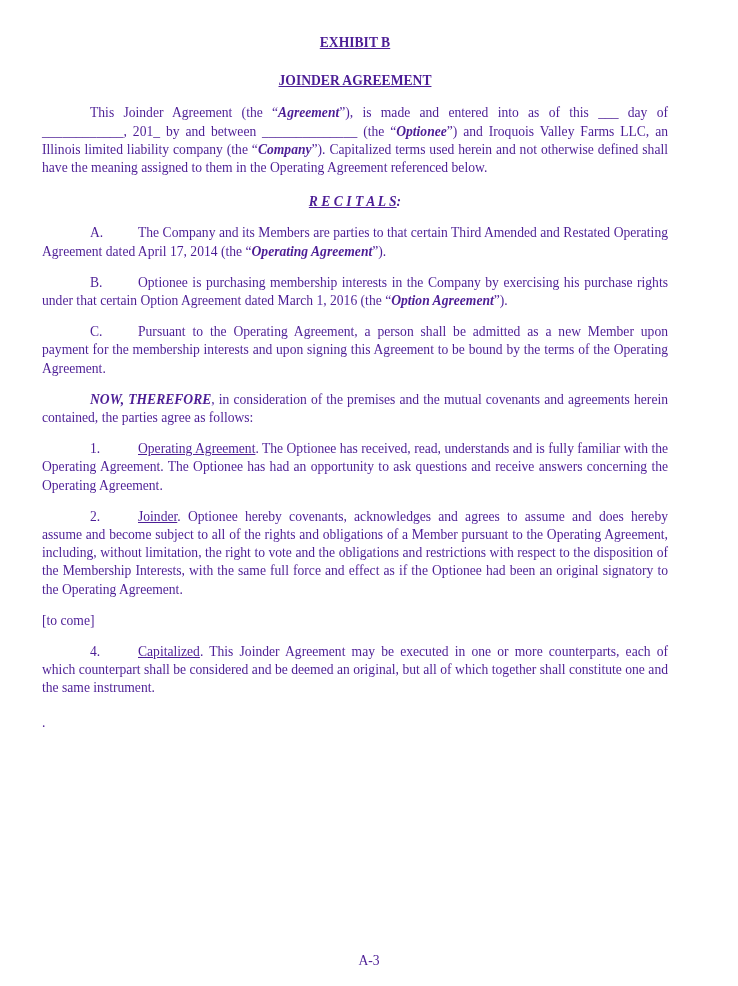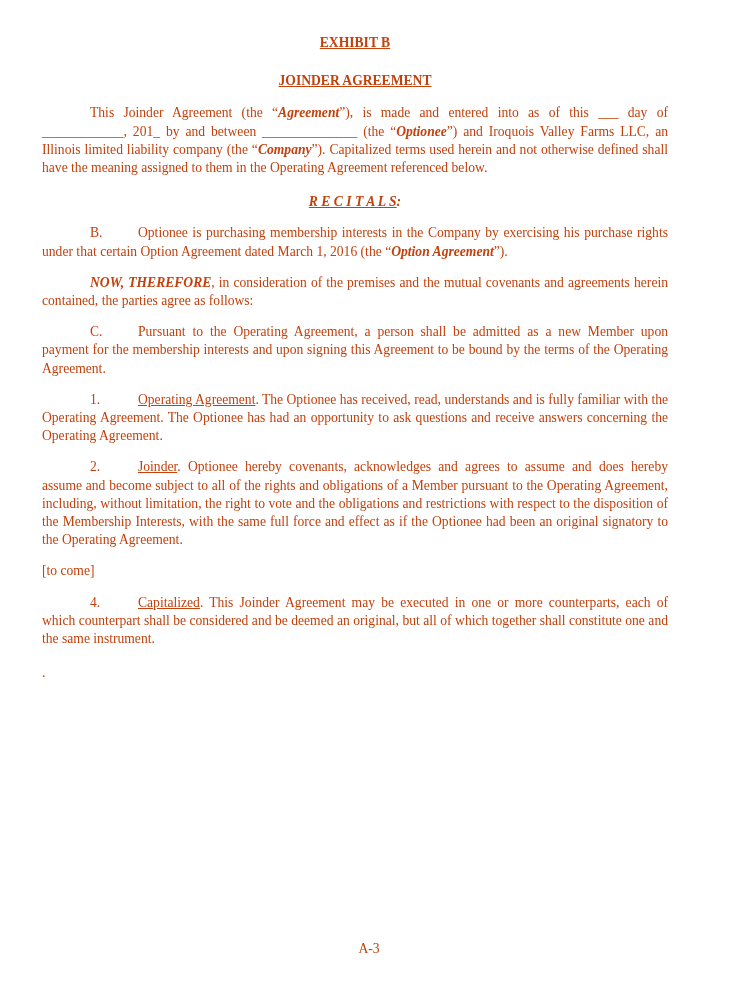--- a/index.html
+++ b/index.html
@@ -7,21 +7,21 @@
     html, body { background: #ffffff; }
     .page {
       width: 738px;
       height: 986px;
       background: #ffffff;
       position: relative;
       overflow: hidden;
       font-family: "Liberation Serif", "DejaVu Serif", serif;
       font-size: 13.6px;
       line-height: 18.2px;
-      color: #c2410c;
+      color: #4c1d95;
       padding: 34px 70px 0 42px;
     }
     .heading {
       text-align: center;
       font-weight: bold;
       font-size: 13.6px;
       line-height: 18.2px;
     }
     .h1 { margin-bottom: 20px; }
     .h2 { margin-bottom: 14px; }
@@ -41,21 +41,21 @@
       width: 48px;
       text-indent: 0;
     }
     .stray {
       text-align: left;
       margin-top: 16px;
       margin-bottom: 13px;
     }
     .footer {
       position: absolute;
-      bottom: 28px;
+      bottom: 16px;
       left: 0;
       width: 100%;
       text-align: center;
       font-size: 13.6px;
     }
   </style>
 </head>
 <body>
 
 <div class="page">
@@ -65,26 +65,27 @@
   </div>
 
   <div class="heading h2">
     <span class="u">JOINDER AGREEMENT</span>
   </div>
 
   <p class="body indent"><span>This Joinder Agreement (the “</span><span class="b">Agreement</span><span>”), is made and entered into as of this ___ day of ____________, 201_ by and between ______________ (the “</span><span class="b">Optionee</span><span>”) and Iroquois Valley Farms LLC, an Illinois limited liability company (the “</span><span class="b">Company</span><span>”).  Capitalized terms used herein and not otherwise defined shall have the meaning assigned to them in the Operating Agreement referenced below.</span></p>
 
   <div class="heading h3"><span class="b u">R E C I T A L S</span><span class="b">:</span></div>
 
+  <p class="body indent"><span class="marker">A.</span><span>The Company and its Members are parties to that certain Third Amended and Restated Operating Agreement dated April 17, 2014 (the “</span><span class="b">Operating Agreement</span><span>”).</span></p>
 
   <p class="body indent"><span class="marker">B.</span><span>Optionee is purchasing membership interests in the Company by exercising his purchase rights under that certain Option Agreement dated March 1, 2016 (the “</span><span class="b">Option Agreement</span><span>”).</span></p>
 
+  <p class="body indent"><span class="marker">C.</span><span>Pursuant to the Operating Agreement, a person shall be admitted as a new Member upon payment for the membership interests and upon signing this Agreement to be bound by the terms of the Operating Agreement.</span></p>
+
   <p class="body indent"><span class="b">NOW, THEREFORE</span><span>, in consideration of the premises and the mutual covenants and agreements herein contained, the parties agree as follows:</span></p>
-
-  <p class="body indent"><span class="marker">C.</span><span>Pursuant to the Operating Agreement, a person shall be admitted as a new Member upon payment for the membership interests and upon signing this Agreement to be bound by the terms of the Operating Agreement.</span></p>
 
   <p class="body indent"><span class="marker">1.</span><span class="u">Operating Agreement</span><span>.  The Optionee has received, read, understands and is fully familiar with the Operating Agreement.  The Optionee has had an opportunity to ask questions and receive answers concerning the Operating Agreement.</span></p>
 
   <p class="body indent"><span class="marker">2.</span><span class="u">Joinder</span><span>.  Optionee hereby covenants, acknowledges and agrees to assume and does hereby assume and become subject to all of the rights and obligations of a Member pursuant to the Operating Agreement, including, without limitation, the right to vote and the obligations and restrictions with respect to the disposition of the Membership Interests, with the same full force and effect as if the Optionee had been an original signatory to the Operating Agreement.</span></p>
 
 
   <p class="center-line">[to come]</p>
 
 
   <p class="body indent"><span class="marker">4.</span><span class="u">Capitalized</span><span>.  This Joinder Agreement may be executed in one or more counterparts, each of which counterpart shall be considered and be deemed an original, but all of which together shall constitute one and the same instrument.</span></p>

